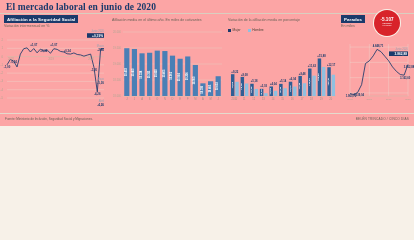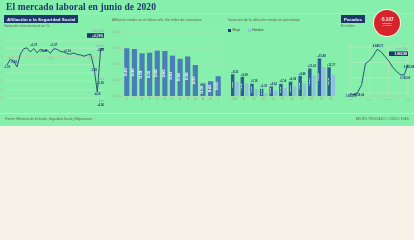--- a/index.html
+++ b/index.html
@@ -2,21 +2,21 @@
 <html><head>
 <meta charset="utf-8">
 <style>
   * { box-sizing: border-box; margin: 0; padding: 0; }
   html, body {
     width: 414px; height: 126px;
     background: #f7f1e8;
     font-family: "Liberation Sans", sans-serif;
     overflow: hidden;
   }
-  .page { position: relative; width: 414px; height: 126px; background: #86efac; }
+  .page { position: relative; width: 414px; height: 126px; background: #fca5a5; }
 
   .main-title {
     position: absolute; left: 6px; top: 2px;
     font-family: "Liberation Serif", serif;
     font-size: 9.5px; font-weight: 700; color: #1b3a6b;
     letter-spacing: 0.1px;
   }
   .rule-top {
     position: absolute; left: 0; top: 13px; width: 414px; height: 1px;
     background: #d9cfc0;

